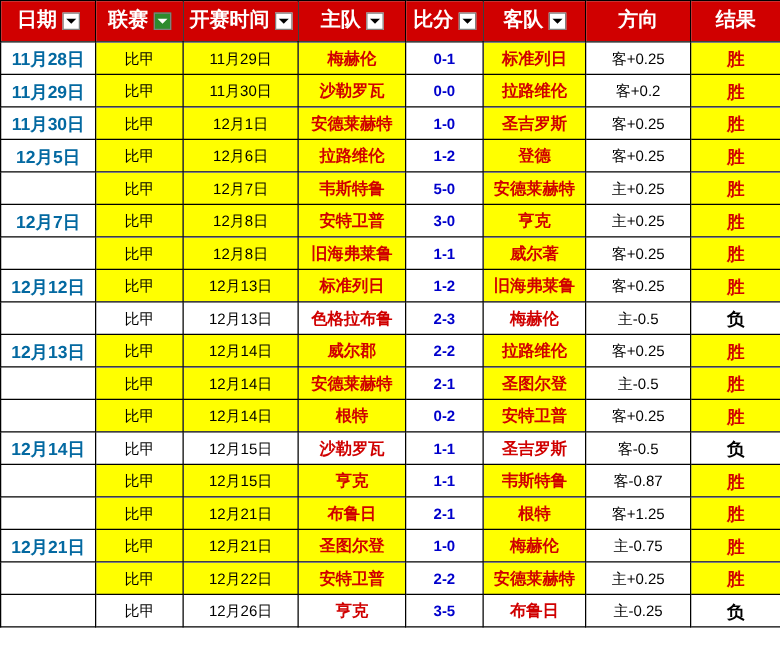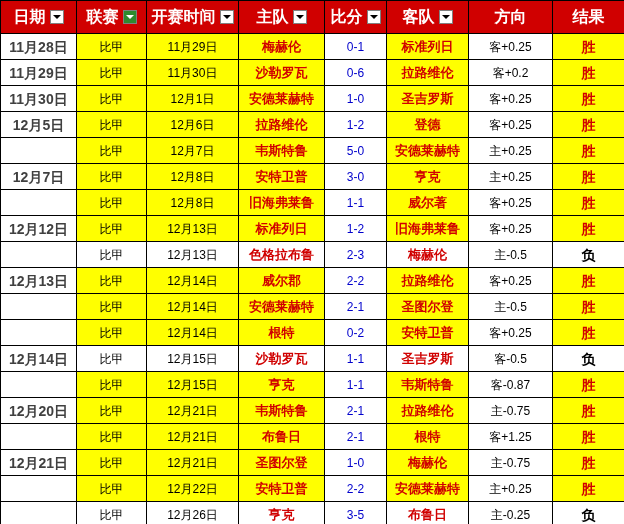--- a/index.html
+++ b/index.html
@@ -59,28 +59,28 @@
     position:absolute;
     left:2px;top:4px;
     width:0;height:0;
     border-left:4px solid transparent;
     border-right:4px solid transparent;
     border-top:4px solid #000;
   }
   .filter-btn.green{background:#2e8b2e;}
   .filter-btn.green:after{border-top-color:#ffffff;}
 
-  td.date{font-weight:bold;font-size:14px;background:#ffffff;color:#404040;}
+  td.date{font-weight:bold;font-size:14px;background:#ffffff;color:#0369a1;}
   td.league{background:#ffff00;color:#000;font-size:12px;}
   td.league.plain{background:#ffffff;}
   td.kick{background:#ffff00;color:#000;font-size:12px;}
   td.kick.plain{background:#ffffff;}
   td.home{background:#ffff00;color:#d00000;font-weight:bold;font-size:13px;}
   td.home.plain{background:#ffffff;color:#d00000;}
-  td.score{background:#ffffff;color:#0000cc;font-weight:normal;font-size:12px;}
+  td.score{background:#ffffff;color:#0000cc;font-weight:bold;font-size:12px;}
   td.away{background:#ffff00;color:#d00000;font-weight:bold;font-size:13px;}
   td.away.plain{background:#ffffff;color:#d00000;}
   td.dir{background:#ffffff;color:#000;font-weight:normal;font-size:12px;}
   td.res{background:#ffff00;color:#d00000;font-weight:bold;font-size:14px;}
   td.res.lose{background:#ffffff;color:#000;font-weight:bold;}
 </style>
 </head>
 <body>
 
 <table>
@@ -153,21 +153,21 @@
         <td class="score">0-1</td>
         <td class="away">标准列日</td>
         <td class="dir">客+0.25</td>
         <td class="res">胜</td>
       </tr>
       <tr>
         <td class="date">11月29日</td>
         <td class="league">比甲</td>
         <td class="kick">11月30日</td>
         <td class="home">沙勒罗瓦</td>
-        <td class="score">0-6</td>
+        <td class="score">0-0</td>
         <td class="away">拉路维伦</td>
         <td class="dir">客+0.2</td>
         <td class="res">胜</td>
       </tr>
       <tr>
         <td class="date">11月30日</td>
         <td class="league">比甲</td>
         <td class="kick">12月1日</td>
         <td class="home">安德莱赫特</td>
         <td class="score">1-0</td>
@@ -279,30 +279,20 @@
         <td class="date"></td>
         <td class="league">比甲</td>
         <td class="kick">12月15日</td>
         <td class="home">亨克</td>
         <td class="score">1-1</td>
         <td class="away">韦斯特鲁</td>
         <td class="dir">客-0.87</td>
         <td class="res">胜</td>
       </tr>
       <tr>
-        <td class="date">12月20日</td>
-        <td class="league">比甲</td>
-        <td class="kick">12月21日</td>
-        <td class="home">韦斯特鲁</td>
-        <td class="score">2-1</td>
-        <td class="away">拉路维伦</td>
-        <td class="dir">主-0.75</td>
-        <td class="res">胜</td>
-      </tr>
-      <tr>
         <td class="date"></td>
         <td class="league">比甲</td>
         <td class="kick">12月21日</td>
         <td class="home">布鲁日</td>
         <td class="score">2-1</td>
         <td class="away">根特</td>
         <td class="dir">客+1.25</td>
         <td class="res">胜</td>
       </tr>
       <tr>

